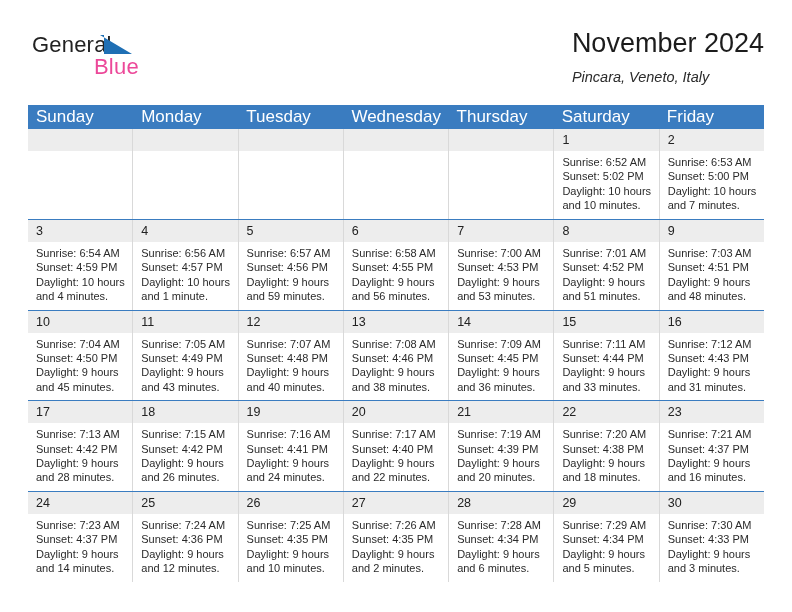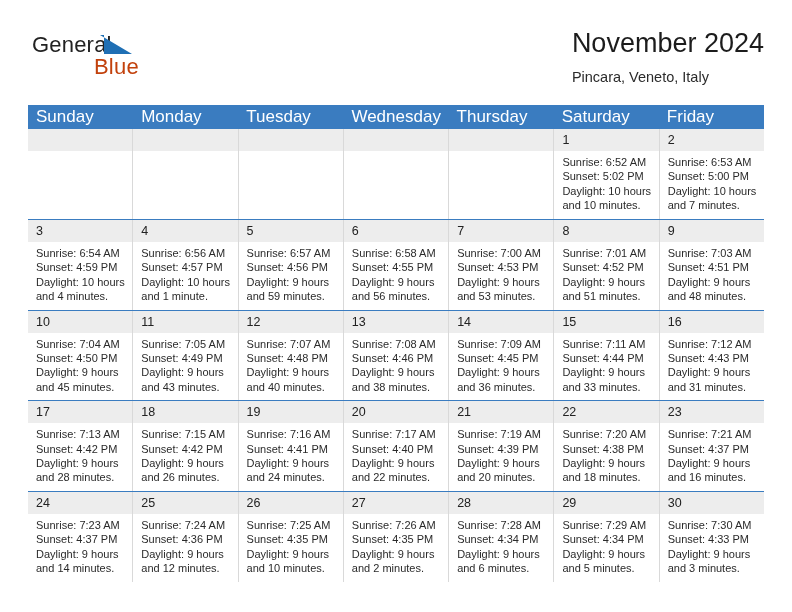--- a/index.html
+++ b/index.html
@@ -31,21 +31,21 @@
     letter-spacing: .2px;
     color: #222222;
     line-height: 26px;
     white-space: nowrap;
   }
   .logo-blue {
     position: absolute;
     left: 62px; top: 22px;
     font-size: 22px;
     letter-spacing: .2px;
-    color: #c2410c;
+    color: #ec4899;
     line-height: 26px;
     white-space: nowrap;
   }
   .logo-tri-wrap {
     position: absolute;
     left: 68px; top: 3px;
     width: 32px; height: 19px;
     overflow: hidden;
   }
   .logo-tri-wrap svg { display: block; }
@@ -61,20 +61,21 @@
     line-height: 34px;
     white-space: nowrap;
   }
   .cal-subtitle {
     font-size: 14.5px;
     font-weight: 400;
     color: #2b2b2b;
     line-height: 22px;
     margin-top: 6px;
     white-space: nowrap;
+    font-style: italic;
   }
 
   
   .calendar {
     position: absolute;
     left: 28px; top: 105px;
     width: 736px;
   }
   .dow-row { display: flex; background: #3a7cc0; }
   .dow-cell {

